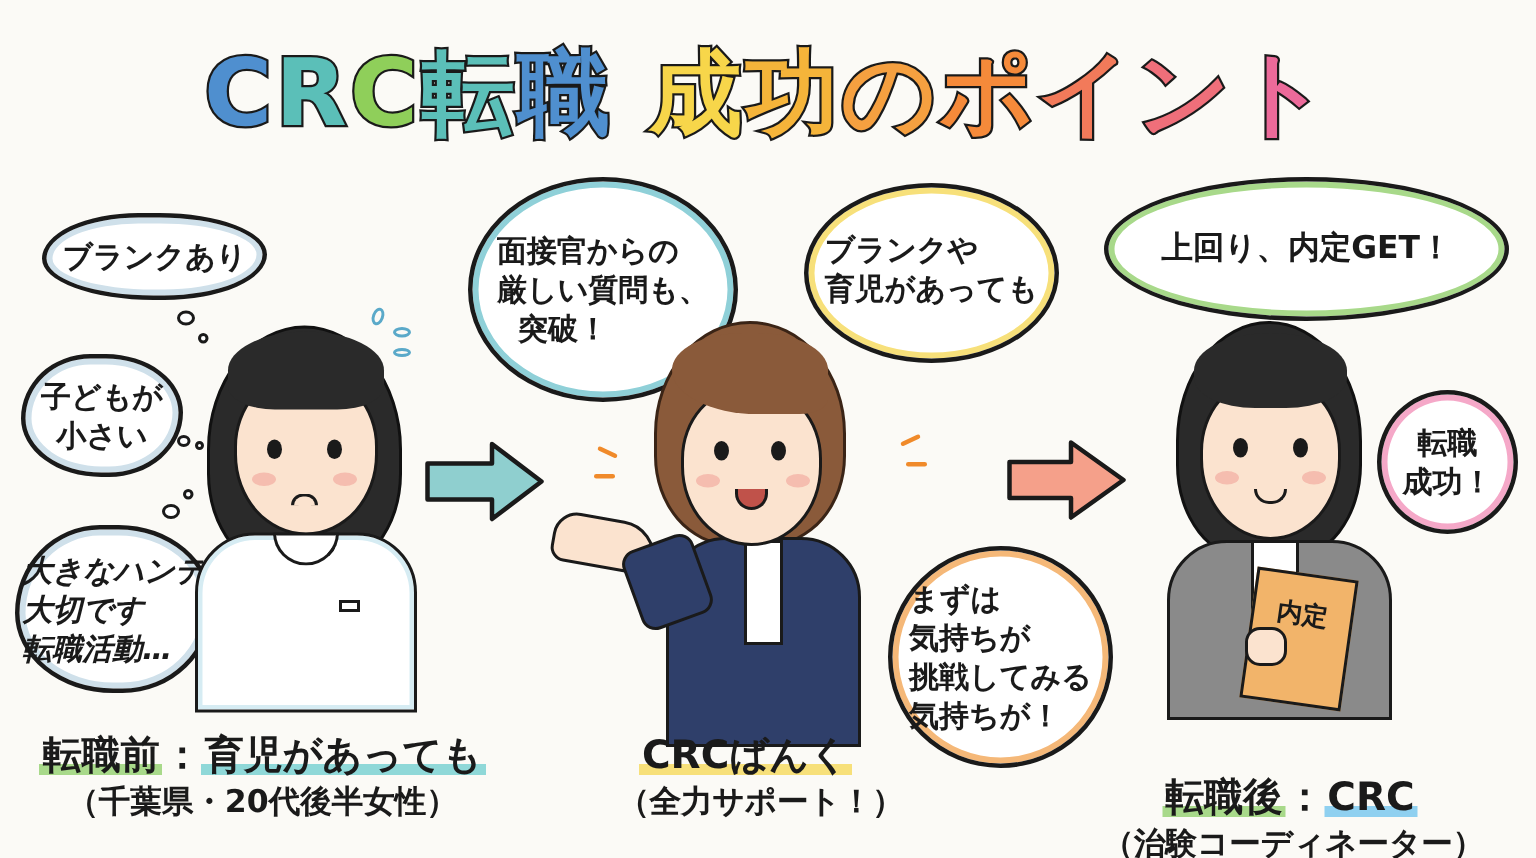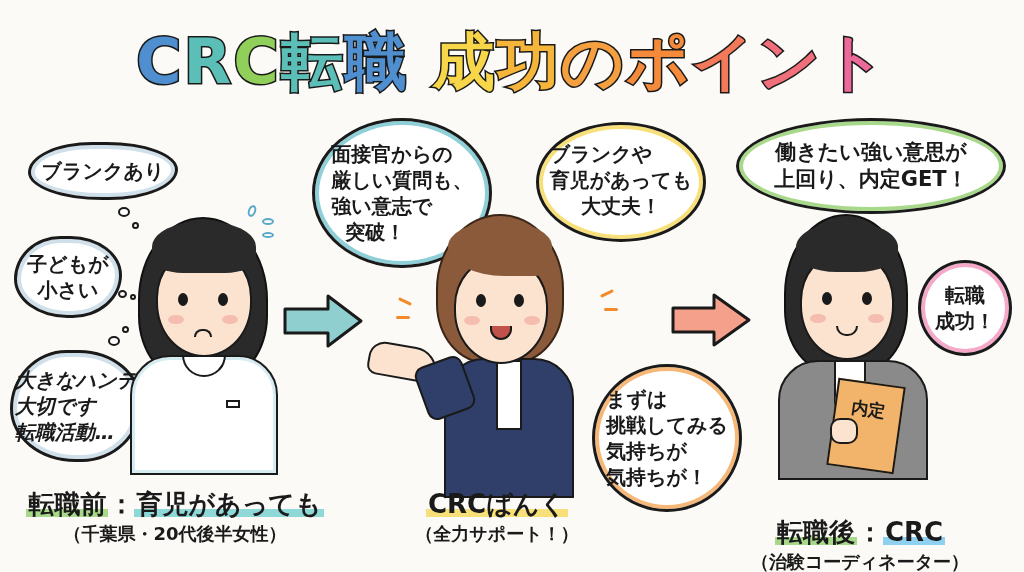--- a/index.html
+++ b/index.html
@@ -46,21 +46,21 @@
   .hair { position: absolute; border-radius: 50% 50% 40% 40%; }
   .face { position: absolute; background: #fbe3cf; border: 2px solid #1a1a1a; border-radius: 45% 45% 50% 50%; }
   .eye { position: absolute; width: 10px; height: 13px; background: #1a1a1a; border-radius: 50%; }
   .blush { position: absolute; width: 16px; height: 9px; background: #f4b3a6; border-radius: 50%; opacity: .8; }
   .mouth { position: absolute; border: 2px solid #1a1a1a; }
   .body { position: absolute; border: 2px solid #1a1a1a; border-radius: 40px 40px 0 0; }
 
   
   .caption { position: absolute; text-align: center; font-weight: bold; }
   .cap-main { font-size: 26px; line-height: 32px; white-space: nowrap; }
-  .cap-sub { font-size: 18px; line-height: 28px; white-space: nowrap; }
+  .cap-sub { font-size: 21px; line-height: 28px; white-space: nowrap; }
   .hl { padding: 0 2px; background: linear-gradient(transparent 68%, var(--hl) 68%, var(--hl) 92%, transparent 92%); }
 
   .spark { position: absolute; height: 3px; background: #f08a2a; border-radius: 2px; }
   .sweat { position: absolute; width: 8px; height: 12px; border: 2px solid #5aa9c9; border-radius: 50% 50% 50% 50%; }
 </style>
 </head>
 <body>
 
 <div class="title">
   <span style="color:#4f8fcf">C</span><span style="color:#5bbfb8">R</span><span style="color:#8fcf5a">C</span><span style="color:#5bbfb8">転</span><span style="color:#4f8fcf">職</span><span style="display:inline-block;width:24px"></span><span style="color:#f7d64a">成</span><span style="color:#f5b43a">功</span><span style="color:#f5a040">の</span><span style="color:#f58a3a">ポ</span><span style="color:#f27a5a">イ</span><span style="color:#ef6f7a">ン</span><span style="color:#ec6a9a">ト</span>
@@ -120,44 +120,42 @@
 
 <svg class="arrow" style="left:282px;top:293px;" width="82" height="56" viewBox="0 0 82 56">
   <polygon points="3,16 46,16 46,3 79,28 46,53 46,40 3,40" fill="#8fcfcf" stroke="#1a1a1a" stroke-width="3" stroke-linejoin="round"></polygon>
 </svg>
 
 <div>
   <div class="bubble speech" style="left:312px;top:118px;width:180px;height:150px;box-shadow: inset 0 0 0 4px #8fd0d8; justify-content: center;">
     <div style="text-align:left;">
       <div>面接官からの</div>
       <div>厳しい質問も、</div>
-      <div>強い意志で</div>
       <div style="padding-left:14px;">突破！</div>
     </div>
   </div>
   <svg class="tail" style="left:402px;top:258px;" width="30" height="28">
       <polygon points="2,2 26,2 20,26" fill="#fff" stroke="#1a1a1a" stroke-width="3"></polygon>
     </svg>
 
   <div class="bubble speech" style="left:536px;top:122px;width:170px;height:120px;box-shadow: inset 0 0 0 4px #f7e07a; font-family: Liberation Mono, monospace;">
     <div>
       <div style="text-align:left;">ブランクや</div>
       <div>育児があっても</div>
-      <div>大丈夫！</div>
     </div>
   </div>
   <svg class="tail" style="left:582px;top:234px;" width="28" height="26">
       <polygon points="2,2 24,2 4,24" fill="#fff" stroke="#1a1a1a" stroke-width="3"></polygon>
     </svg>
 
   <div class="bubble speech" style="left:592px;top:364px;width:150px;height:148px;box-shadow: inset 0 0 0 4px #f5b878;">
     <div style="text-align:left;">
       <div>まずは</div>
+      <div>気持ちが</div>
       <div>挑戦してみる</div>
-      <div>気持ちが</div>
       <div>気持ちが！</div>
     </div>
   </div>
   <svg class="tail" style="left:582px;top:360px;" width="30" height="26">
       <polygon points="2,2 28,8 22,24" fill="#fff" stroke="#1a1a1a" stroke-width="3"></polygon>
     </svg>
 
   <div class="person" style="left:400px;top:210px;width:200px;height:290px;">
     <div class="hair" style="left:36px;top:4px;width:128px;height:150px;background:#8a5a3a;border:2px solid #3a2416;"></div>
     <div class="body" style="left:44px;top:148px;width:130px;height:140px;background:#2f3f6a;"></div>
@@ -185,21 +183,20 @@
   </div>
 </div>
 
 <svg class="arrow" style="left:670px;top:292px;" width="82" height="56" viewBox="0 0 82 56">
   <polygon points="3,16 44,16 44,3 79,28 44,53 44,40 3,40" fill="#f5a08a" stroke="#1a1a1a" stroke-width="3" stroke-linejoin="round"></polygon>
 </svg>
 
 <div>
   <div class="bubble speech" style="left:736px;top:118px;width:270px;height:96px;box-shadow: inset 0 0 0 4px #a8d98a;font-size:21px;">
     <div>
-      <div>働きたい強い意思が</div>
       <div>上回り、内定GET！</div>
     </div>
   </div>
   <svg class="tail" style="left:884px;top:206px;" width="28" height="22">
       <polygon points="2,2 24,2 20,20" fill="#fff" stroke="#1a1a1a" stroke-width="3"></polygon>
     </svg>
 
   <div class="bubble speech" style="left:918px;top:260px;width:94px;height:96px;box-shadow: inset 0 0 0 4px #f5a8c8;">
     <div>
       <div>転職</div>

